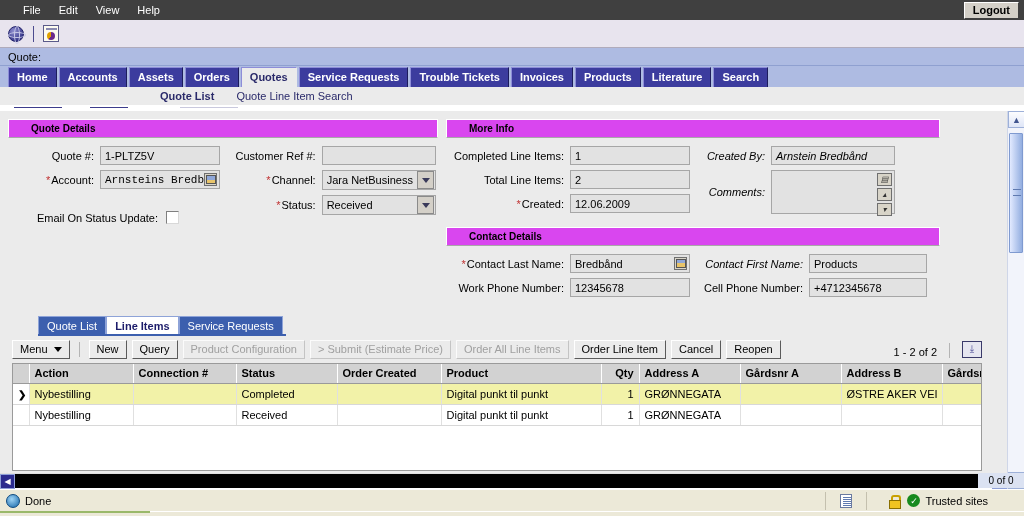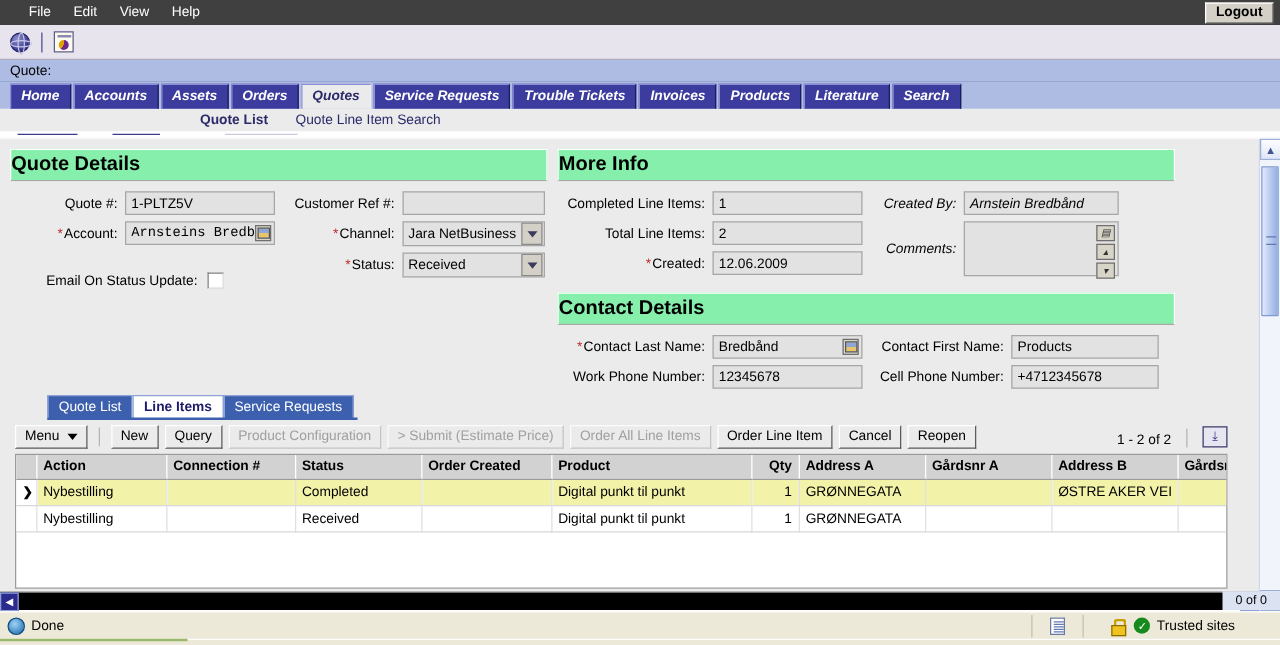--- a/index.html
+++ b/index.html
@@ -96,21 +96,20 @@
   .viewtabs {
     height: 21px; background: #aebbe2; display: flex; align-items: flex-end;
     padding-left: 8px; position: relative;
   }
   .vtab {
     background: #3c3c9e; color: #ffffff; font-weight: bold; font-size: 11px;
     padding: 3px 8px 3px 8px; margin-right: 2px; line-height: 13px;
     border-left: 1px solid #8d8dd8; border-top: 1px solid #8d8dd8;
     border-right: 1px solid #1c1c5c;
     white-space: nowrap;
-    font-style: italic;
   }
   .vtab.active { background: #ebebeb; color: #2a2a6a; border-right-color:#ebebeb; }
 
   
   .subviews {
     height: 18px; background: #ebebeb; display: flex; align-items: center;
     justify-content: flex-start; padding-left: 160px; gap: 22px;
     font-size: 11px; border-bottom: 0;
   }
   .subviews .sv { color: #2a2a6a; }
@@ -140,22 +139,22 @@
     border: 1px solid #7f9ad0; border-radius:1px;
   }
   .vscroll .thumb::after{
     content:''; position:absolute; left:3px; top:55px; width:8px; height:5px;
     border-top:1px solid #5f7ab0; border-bottom:1px solid #5f7ab0;
   }
 
   
   .form-wrap { position: absolute; left: 8px; top: 8px; width: 990px; }
   .panel-head {
-    background: #86efac; font-weight: bold; font-size: 16px; color:#000;
-    padding: 3px 0; border: 1px solid #ffffff; border-bottom: 1px solid #a8a8a8;
+    background: #d946ef; font-weight: bold; font-size: 10px; color:#000;
+    padding: 3px 22px; border: 1px solid #ffffff; border-bottom: 1px solid #a8a8a8;
   }
   .panel-body { background: #ebebeb; }
   .fld { display: flex; align-items: center; margin-bottom: 5px; }
   .lbl { font-size: 11px; color: #000; text-align: right; white-space: nowrap; }
   .req { color: #c03030; margin-right: 1px; }
   .inp {
     background: #e2e2e2; border: 1px solid #a6a6a6;
     height: 19px; font-size: 11px; color: #000;
     display: flex; align-items: center; padding-left: 4px; position: relative;
   }
@@ -458,21 +457,21 @@
                     <span class="pick"></span>
                   </div>
                 </div>
                 <div class="fld">
                   <div class="lbl" style="width:118px;">Work Phone Number:</div>
                   <div class="inp" style="width:120px;margin-left:6px;">12345678</div>
                 </div>
               </div>
               <div style="width:245px;">
                 <div class="fld">
-                  <div class="lbl" style="width:112px;">Contact First Name:</div>
+                  <div class="lbl" style="width:112px;font-style:italic;">Contact First Name:</div>
                   <div class="inp" style="width:118px;margin-left:6px;">Products</div>
                 </div>
                 <div class="fld">
                   <div class="lbl" style="width:112px;">Cell Phone Number:</div>
                   <div class="inp" style="width:118px;margin-left:6px;">+4712345678</div>
                 </div>
               </div>
             </div>
           </div>
         </div>

